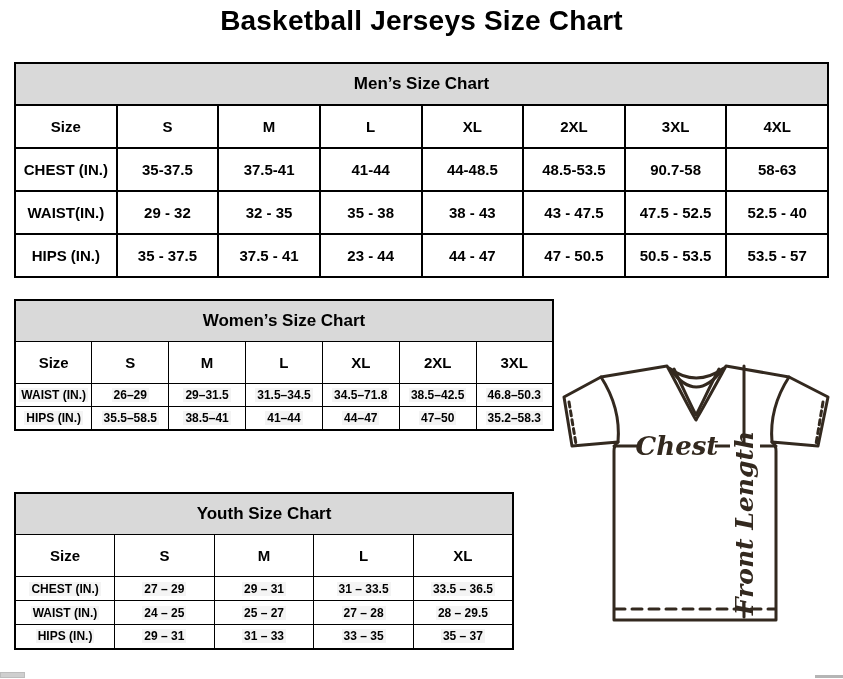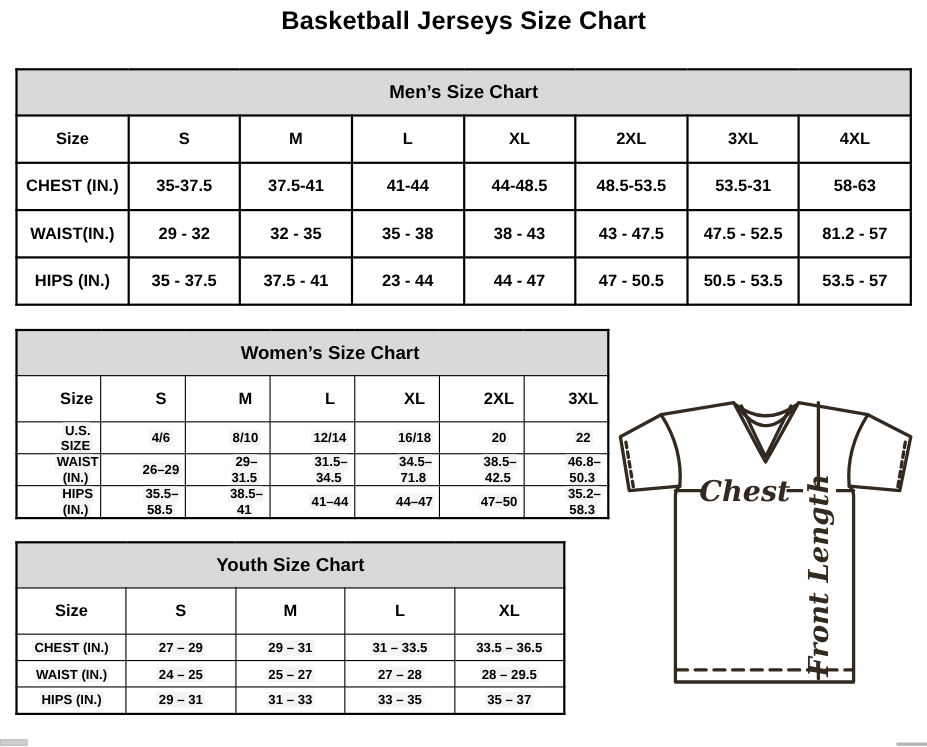--- a/index.html
+++ b/index.html
@@ -2,38 +2,38 @@
 <html><head>
 <meta charset="utf-8">
 <style>
   html,body{margin:0;padding:0;}
   body{
     width:843px;height:679px;position:relative;background:#ffffff;
     font-family:"Liberation Sans", sans-serif;color:#000;overflow:hidden;
   }
   .page-title{
     position:absolute;top:5px;left:0;width:100%;text-align:center;
-    font-size:23px;font-weight:bold;letter-spacing:.2px;
+    font-size:28px;font-weight:bold;letter-spacing:.2px;
   }
   table.tbl{
     position:absolute;border-collapse:collapse;table-layout:fixed;
     background:#fff;border:2px solid #000;
   }
   table.tbl th, table.tbl td{
     text-align:center;vertical-align:middle;font-weight:bold;padding:0;
     border:2px solid #000;
   }
   .table-title{background:#d9d9d9;height:40px;font-size:17px;}
   
   #mens{left:14px;top:62px;width:815px;border-radius:16px;}
   #mens tbody tr{height:43px;font-size:15px;}
   #mens .first-col{width:14.6%;}
   
   #womens{left:14px;top:299px;width:540px;}
-  #womens th,#womens td{border-width:1px;padding-left:32px;}
+  #womens th,#womens td{border-width:1px;}
   #womens tr.col-header-row{height:42px;font-size:15px;}
   #womens tr.data-row{height:23px;font-size:12px;}
   #womens .first-col{width:16.5%;}
   
   #youth{left:14px;top:492px;width:500px;padding-left:37px;}
   #youth th,#youth td{border-width:1px;}
   #youth tr.col-header-row{height:42px;font-size:15px;}
   #youth tr.data-row{height:24px;font-size:12px;}
   #youth .first-col{width:24%;}
   .hl{background:#f4f4f4;padding:0 2px;}
@@ -68,32 +68,32 @@
         <th>3XL</th>
         <th>4XL</th>
       </tr>
       <tr class="data-row">
         <th class="first-col"><span>CHEST (IN.)</span></th>
         <td><span>35-37.5</span></td>
         <td><span>37.5-41</span></td>
         <td><span>41-44</span></td>
         <td><span>44-48.5</span></td>
         <td><span>48.5-53.5</span></td>
-        <td><span>53.5-31</span></td>
+        <td><span>90.7-58</span></td>
         <td><span>58-63</span></td>
       </tr>
       <tr class="data-row">
         <th class="first-col"><span>WAIST(IN.)</span></th>
         <td><span>29 - 32</span></td>
         <td><span>32 - 35</span></td>
         <td><span>35 - 38</span></td>
         <td><span>38 - 43</span></td>
         <td><span>43 - 47.5</span></td>
         <td><span>47.5 - 52.5</span></td>
-        <td><span>81.2 - 57</span></td>
+        <td><span>52.5 - 40</span></td>
       </tr>
       <tr class="data-row">
         <th class="first-col"><span>HIPS (IN.)</span></th>
         <td><span>35 - 37.5</span></td>
         <td><span>37.5 - 41</span></td>
         <td><span>23 - 44</span></td>
         <td><span>44 - 47</span></td>
         <td><span>47 - 50.5</span></td>
         <td><span>50.5 - 53.5</span></td>
         <td><span>53.5 - 57</span></td>
@@ -111,29 +111,20 @@
       <tr class="col-header-row">
         <th class="first-col">Size</th>
         <th>S</th>
         <th>M</th>
         <th>L</th>
         <th>XL</th>
         <th>2XL</th>
         <th>3XL</th>
       </tr>
       <tr class="data-row">
-        <th class="first-col"><span class="hl">U.S. SIZE</span></th>
-        <td><span class="hl">4/6</span></td>
-        <td><span class="hl">8/10</span></td>
-        <td><span class="hl">12/14</span></td>
-        <td><span class="hl">16/18</span></td>
-        <td><span class="hl">20</span></td>
-        <td><span class="hl">22</span></td>
-      </tr>
-      <tr class="data-row">
         <th class="first-col"><span class="hl">WAIST (IN.)</span></th>
         <td><span class="hl">26–29</span></td>
         <td><span class="hl">29–31.5</span></td>
         <td><span class="hl">31.5–34.5</span></td>
         <td><span class="hl">34.5–71.8</span></td>
         <td><span class="hl">38.5–42.5</span></td>
         <td><span class="hl">46.8–50.3</span></td>
       </tr>
       <tr class="data-row">
         <th class="first-col"><span class="hl">HIPS (IN.)</span></th>

